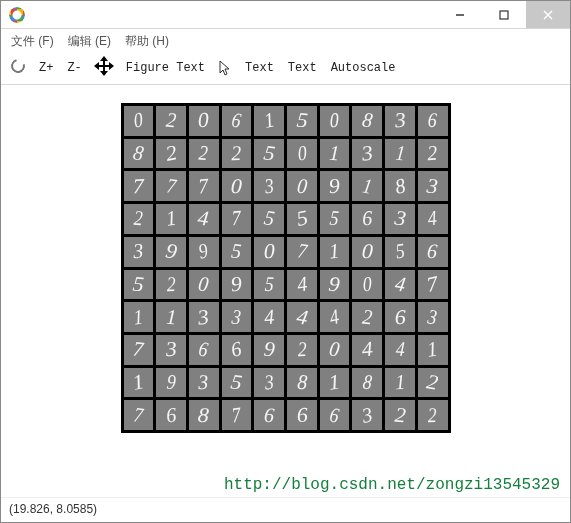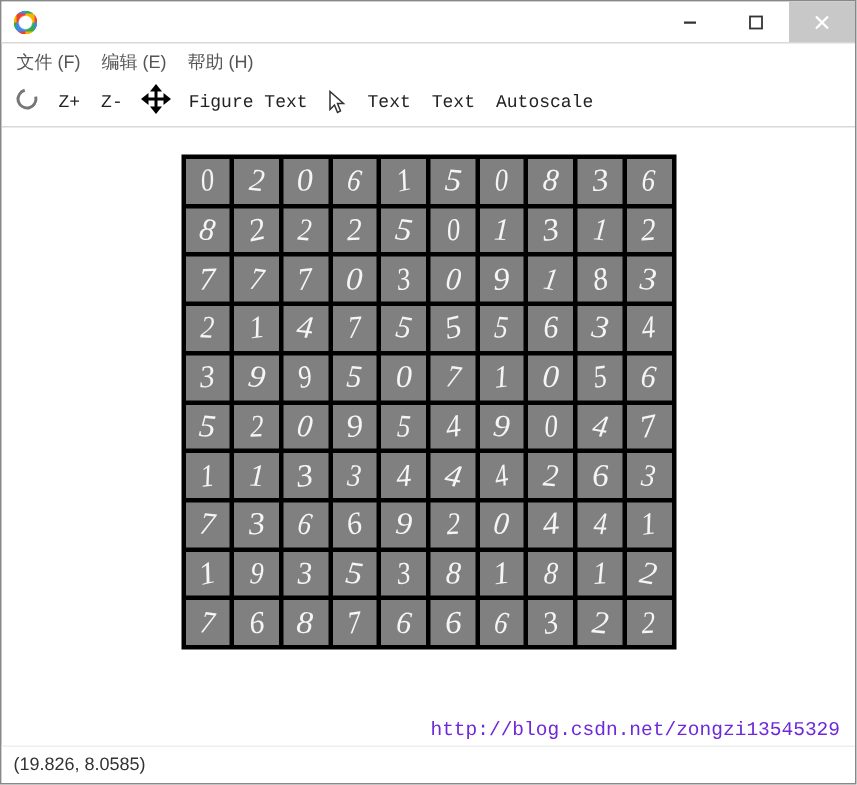--- a/index.html
+++ b/index.html
@@ -140,23 +140,23 @@
     font-family: "Arial", sans-serif;
     font-size: 12px;
     color: #333;
     background: #fff;
     border-top: 1px solid #eee;
   }
   .watermark {
     position: absolute;
     right: 10px;
     bottom: 28px;
-    color: #6d28d9;
+    color: #15803d;
     font-family: "Courier New", monospace;
-    font-size: 13px;
+    font-size: 16px;
     pointer-events: none;
   }
 </style>
 </head>
 <body>
 
 <div class="titlebar">
   <span class="app-icon"></span>
   <div class="win-btns">
     <div class="win-btn">

